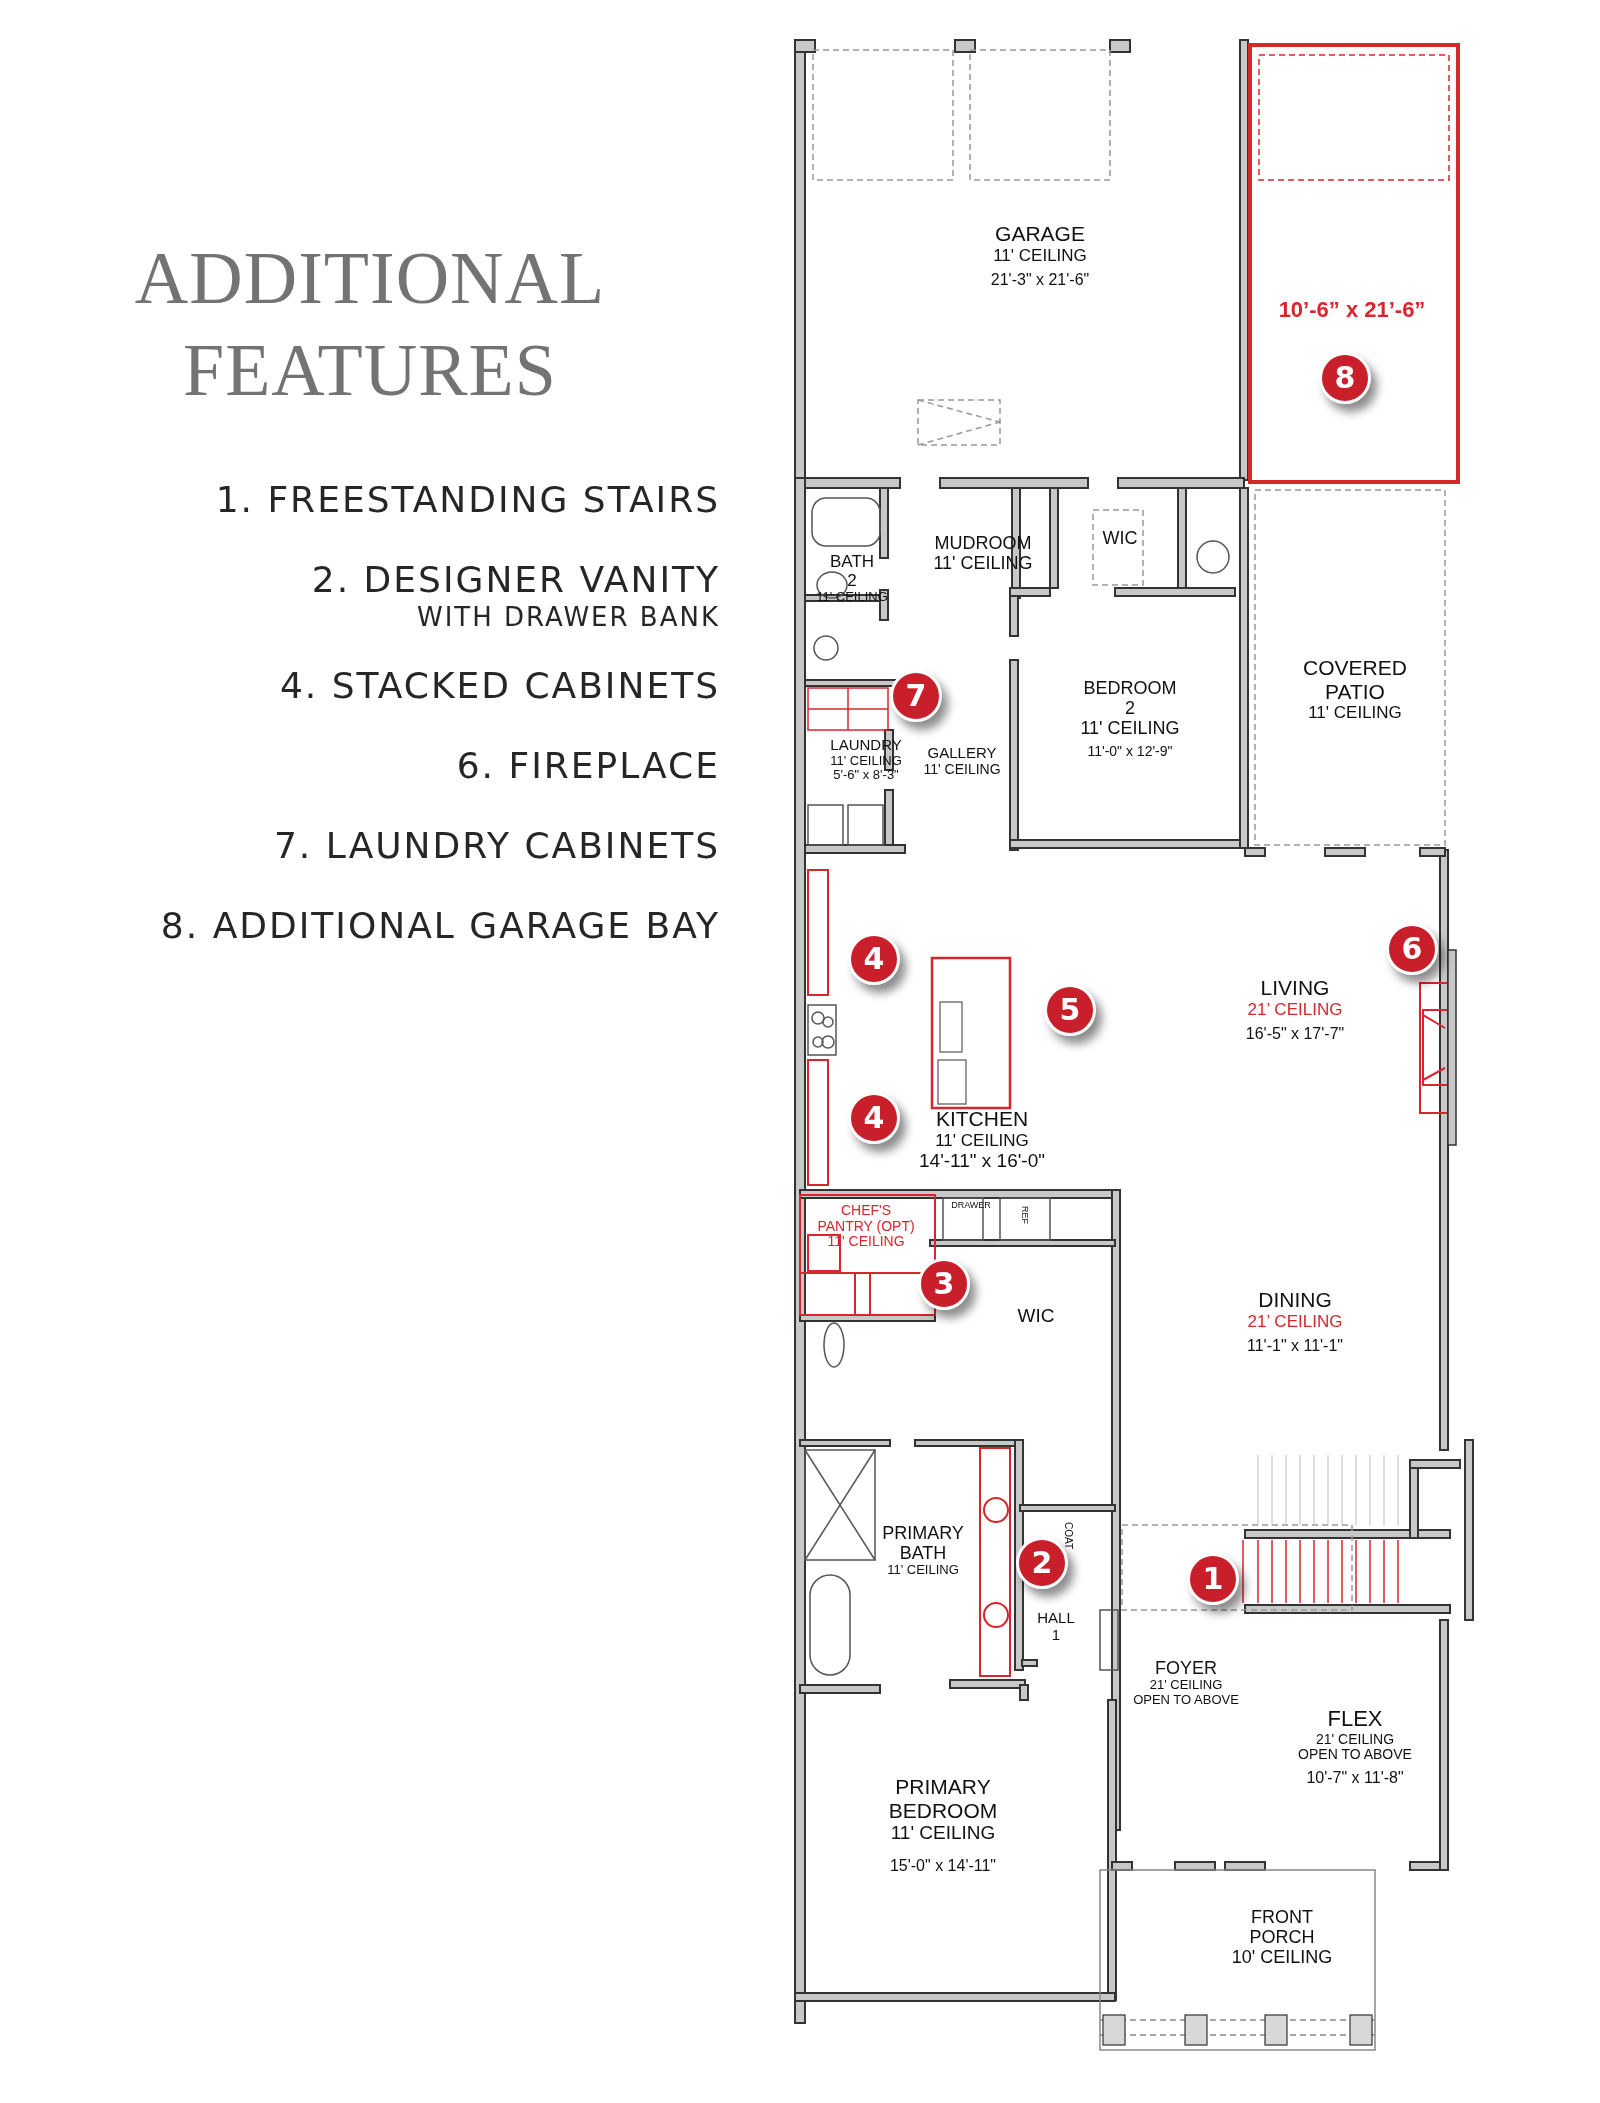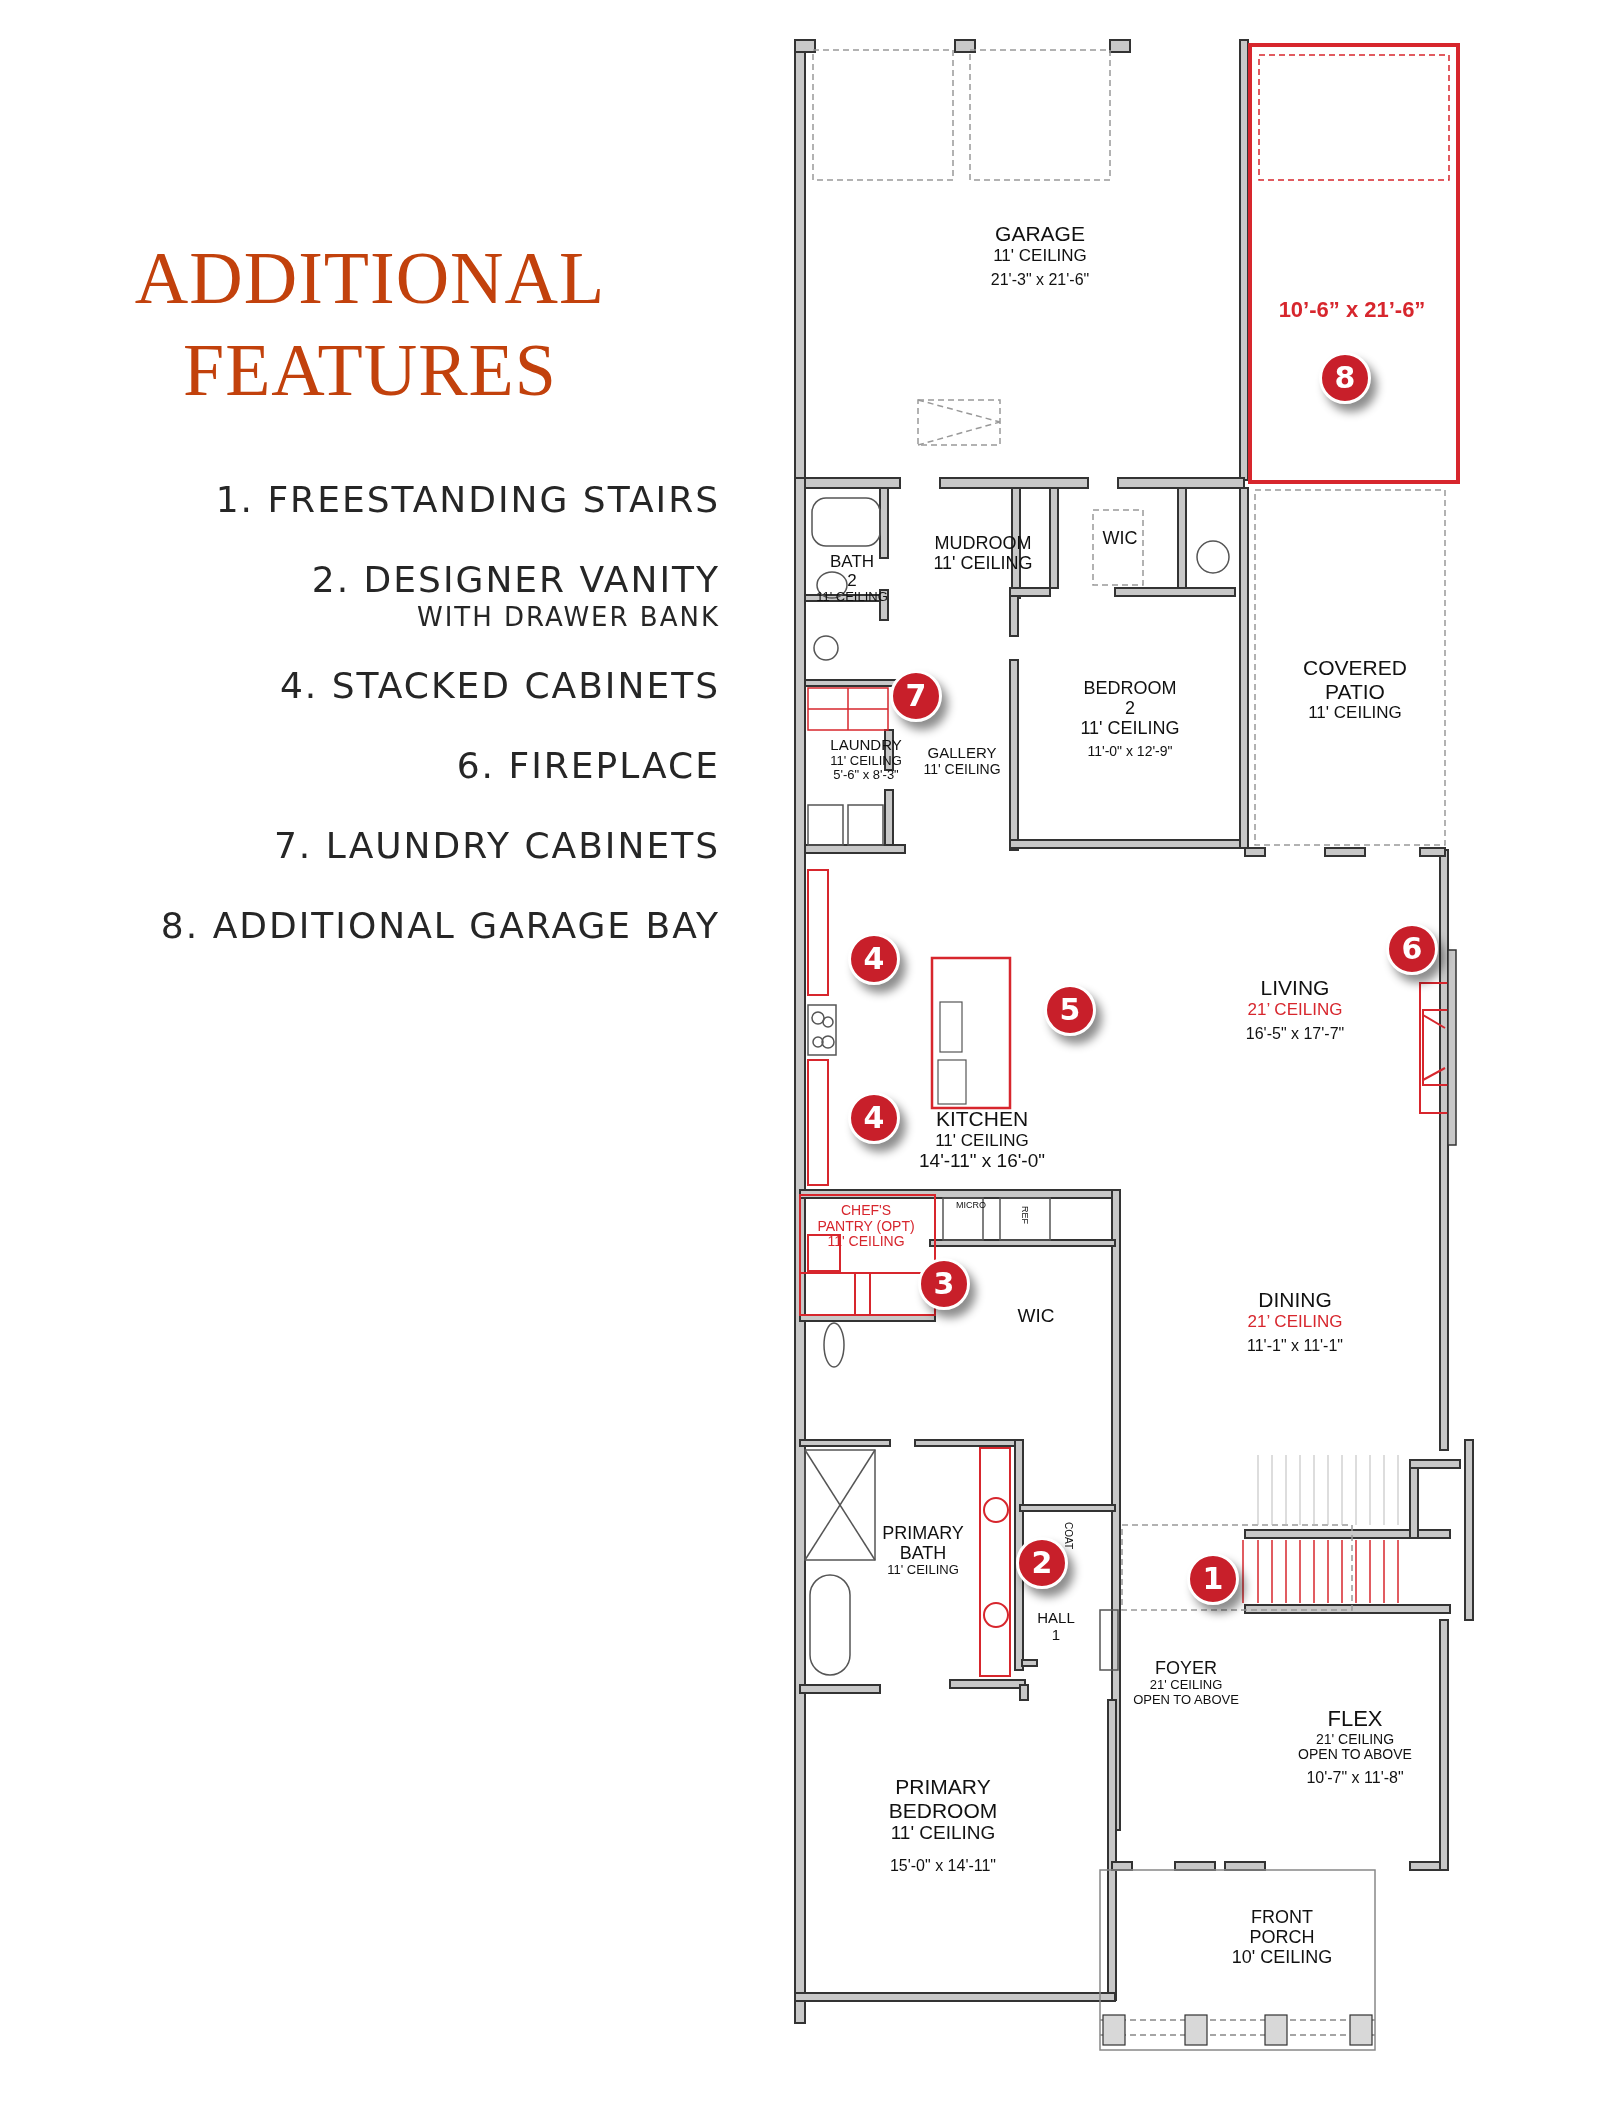--- a/index.html
+++ b/index.html
@@ -1,17 +1,17 @@
 <!DOCTYPE html>
 <html><head>
 <meta charset="utf-8">
 <style>
   html,body{margin:0;padding:0;background:#ffffff;}
   body{width:1600px;height:2103px;position:relative;overflow:hidden;font-family:"Liberation Sans",sans-serif;color:#1a1a1a;}
-  .title{position:absolute;left:60px;top:232px;width:620px;text-align:center;font-family:"Liberation Serif","DejaVu Serif",serif;font-size:74px;line-height:92px;color:#c2410c;letter-spacing:1px;}
+  .title{position:absolute;left:60px;top:232px;width:620px;text-align:center;font-family:"Liberation Serif","DejaVu Serif",serif;font-size:74px;line-height:92px;color:#737373;letter-spacing:1px;}
   .features{position:absolute;left:40px;top:478px;width:680px;text-align:right;}
   .feat{font-family:"DejaVu Sans","Liberation Sans",sans-serif;color:#262626;}
   .feat .main{font-size:36px;letter-spacing:2px;line-height:44px;display:block;}
   .feat .sub{font-size:26px;letter-spacing:2px;line-height:30px;display:block;}
   .feat{margin-bottom:36px;}
   .feat.has-sub{margin-bottom:32px;}
 
   .plan{position:absolute;left:0;top:0;width:1600px;height:2103px;}
   .lbl{position:absolute;text-align:center;font-family:"Liberation Sans",sans-serif;color:#111;transform:translateX(-50%);white-space:nowrap;line-height:1.12;}
   .lbl .n{font-size:21px;display:block;}
@@ -292,21 +292,21 @@
 <div class="lbl" style="left:1295px;top:976px;">
   <span class="n">LIVING</span>
   <span class="c red">21’ CEILING</span>
   <span class="d">16'-5" x 17'-7"</span>
 </div>
 <div class="lbl" style="left:982px;top:1107px;">
   <span class="n">KITCHEN</span>
   <span class="c">11' CEILING</span>
   <span class="n" style="font-size:19px">14'-11" x 16'-0"</span>
 </div>
-<div class="lbl" style="left:971px;top:1200px;font-size:9px;">MICRO</div>
+<div class="lbl" style="left:971px;top:1200px;font-size:9px;">DRAWER</div>
 <div class="lbl" style="left:1025px;top:1210px;font-size:9px;transform:translateX(-50%) rotate(90deg);">REF</div>
 <div class="lbl red" style="left:866px;top:1203px;">
   <span class="c red" style="font-size:14px">CHEF'S</span>
   <span class="c red" style="font-size:14px">PANTRY (OPT)</span>
   <span class="c red" style="font-size:14px">11' CEILING</span>
 </div>
 <div class="lbl" style="left:1036px;top:1305px;">
   <span class="n" style="font-size:19px">WIC</span>
 </div>
 <div class="lbl" style="left:1295px;top:1288px;">

